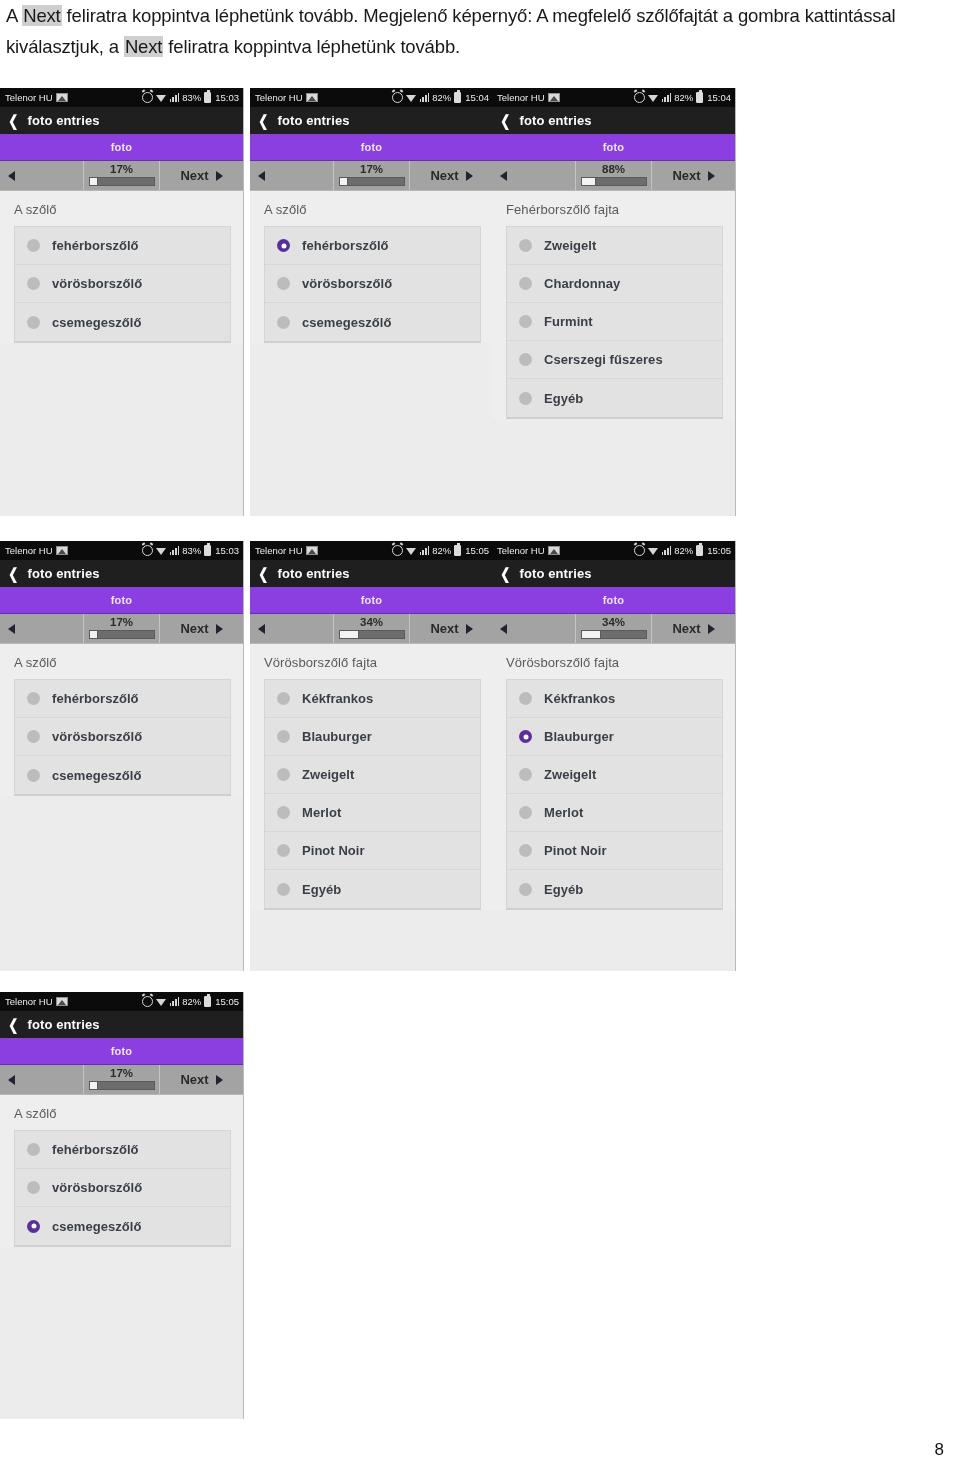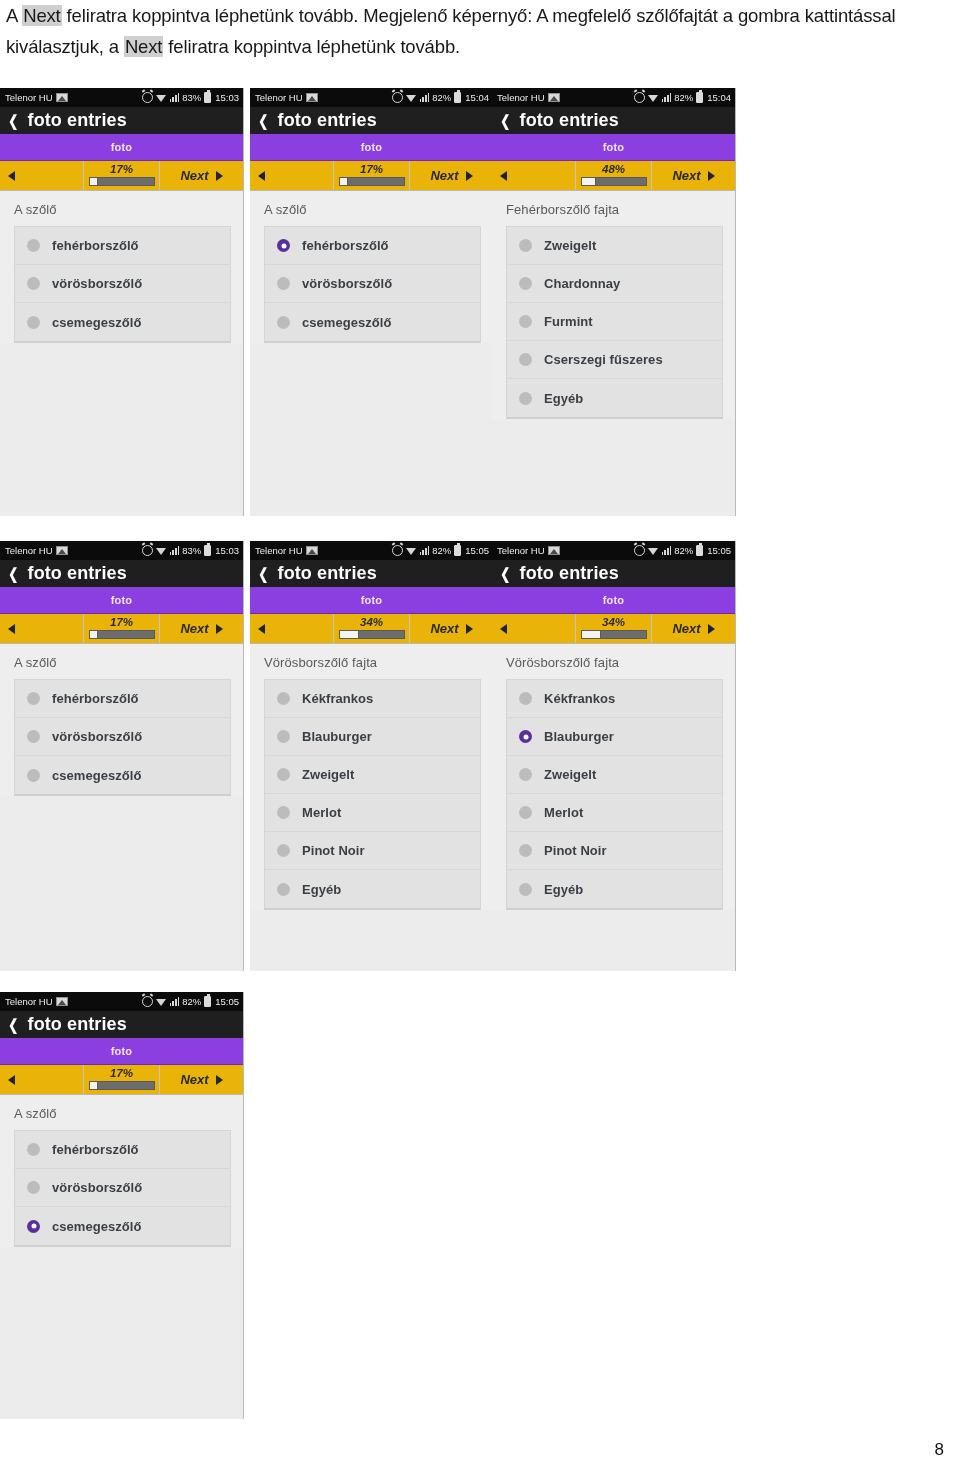--- a/index.html
+++ b/index.html
@@ -87,34 +87,33 @@
 
   
   .actionbar{
     height:27px;background:#1f1f1f;color:#fff;display:flex;align-items:center;
     padding-left:7px;box-sizing:border-box;
   }
   .back-chev{
     font-size:15px;line-height:1;font-weight:bold;color:#ffffff;
     margin-right:8px;transform:scaleX(0.8);
   }
-  .ab-title{font-size:18px;font-weight:bold;color:#fdfdfd;letter-spacing:0.1px;}
+  .ab-title{font-size:13px;font-weight:bold;color:#fdfdfd;letter-spacing:0.1px;}
 
   
   .tabband{
     height:26px;background:#8b3fe0;display:flex;align-items:center;
     justify-content:center;border-bottom:1px solid #6d2ab8;
   }
   .tabband span{font-size:11px;color:#efe4fb;font-weight:bold;letter-spacing:0.2px;}
 
   
   .navstrip{
-    height:29px;background:#eab308;display:flex;align-items:stretch;
+    height:29px;background:#a3a3a3;display:flex;align-items:stretch;
     border-bottom:1px solid #b7b7b7;
-    font-style:italic;
   }
   .nav-prev,.nav-next{
     display:flex;align-items:center;
     border-right:1px solid #c4c4c4;
     box-sizing:border-box;
   }
   .nav-prev{width:84px;padding-left:8px;}
   .nav-next{
     flex:1;border-right:none;border-left:1px solid #c4c4c4;
     justify-content:center;gap:7px;
@@ -326,21 +325,21 @@
         <span class="ab-title">foto entries</span>
       </div>
       <div class="tabband">
         <span>foto</span>
       </div>
       <div class="navstrip">
         <div class="nav-prev">
           <span class="tri-left"></span>
         </div>
         <div class="progress-cell">
-          <span class="pct">48%</span>
+          <span class="pct">88%</span>
           <span class="pbar">
             <i style="width:22%"></i>
           </span>
         </div>
         <div class="nav-next">
           <span class="nx-label">Next</span>
           <span class="tri-right"></span>
         </div>
       </div>
       <div class="screen-body">

